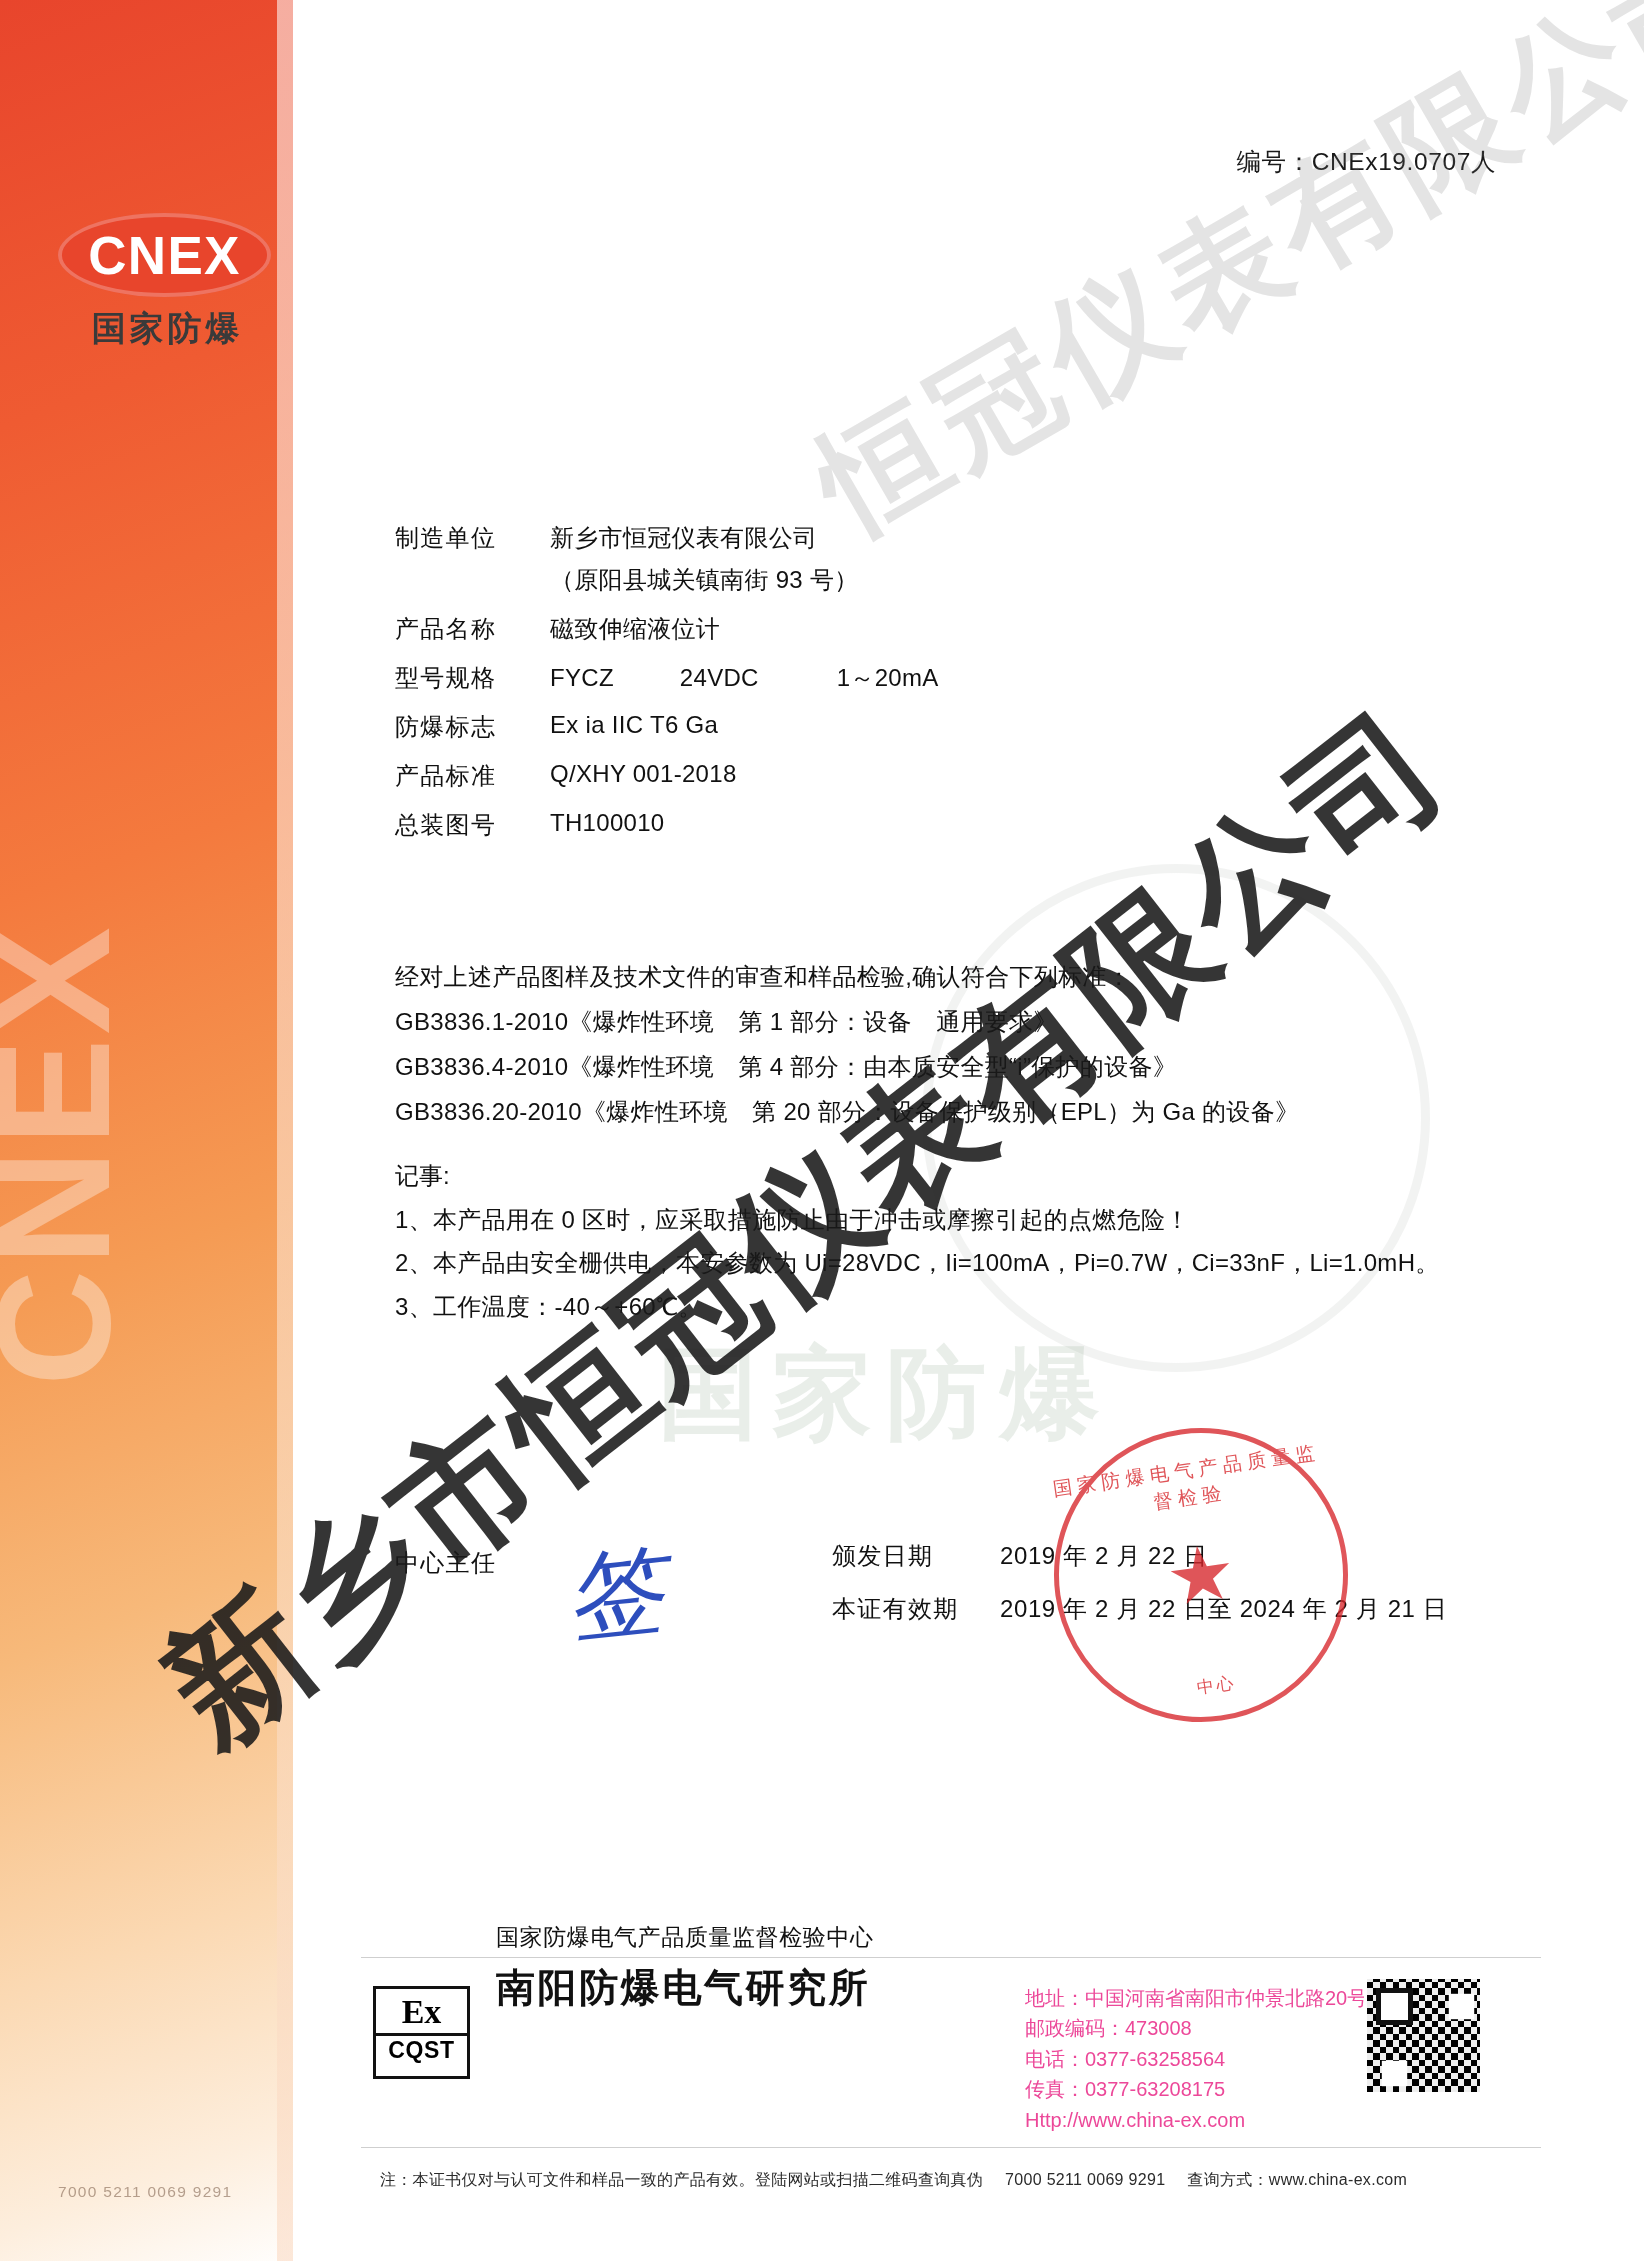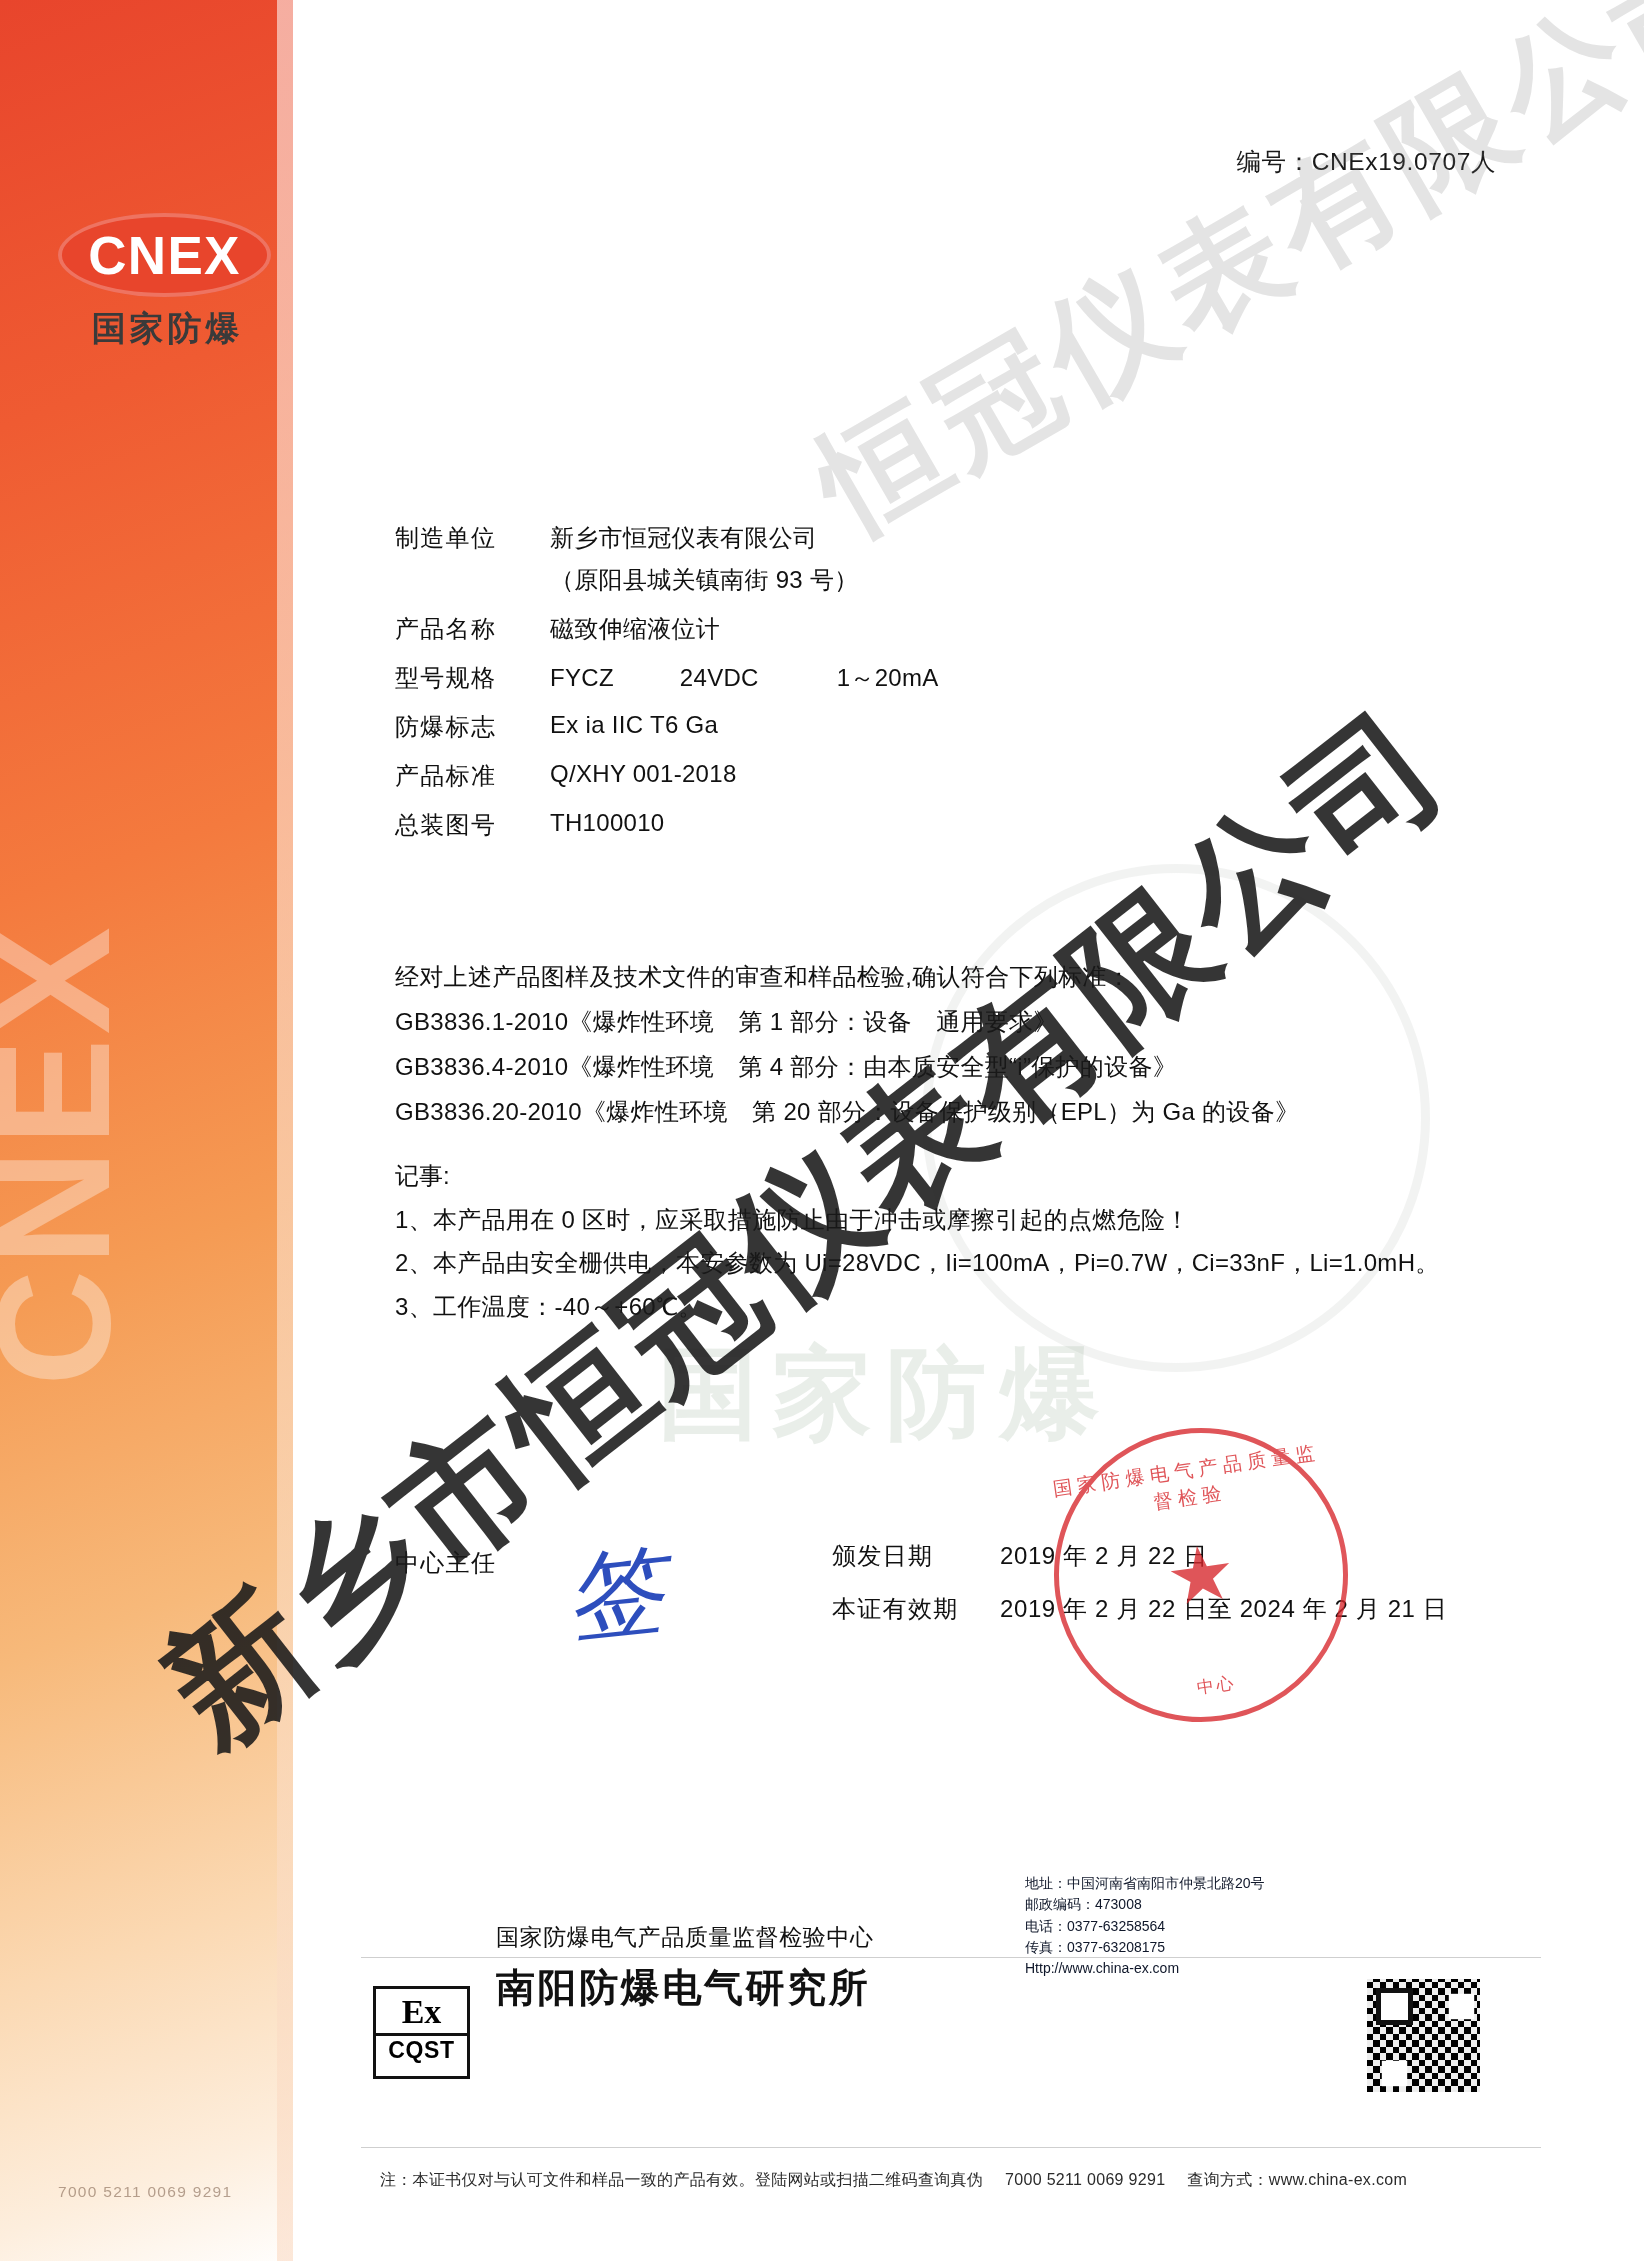--- a/index.html
+++ b/index.html
@@ -319,23 +319,23 @@
   .org-line2 {
     font-size: 39px;
     font-weight: bold;
     color: #111111;
     letter-spacing: 2.6px;
     margin-top: 7.7px;
   }
   .contact {
     position: absolute;
     left: 1025px;
-    top: 1873px;
-    font-size: 14px;
-    color: #0f172a;
+    top: 1983px;
+    font-size: 20px;
+    color: #ec4899;
     line-height: 1.52;
   }
   .qr {
     position: absolute;
     left: 1364px;
     top: 1976px;
     width: 113px;
     height: 113px;
     background:
       repeating-linear-gradient(90deg, #111 0 6.4px, #fff 6.4px 13px),

